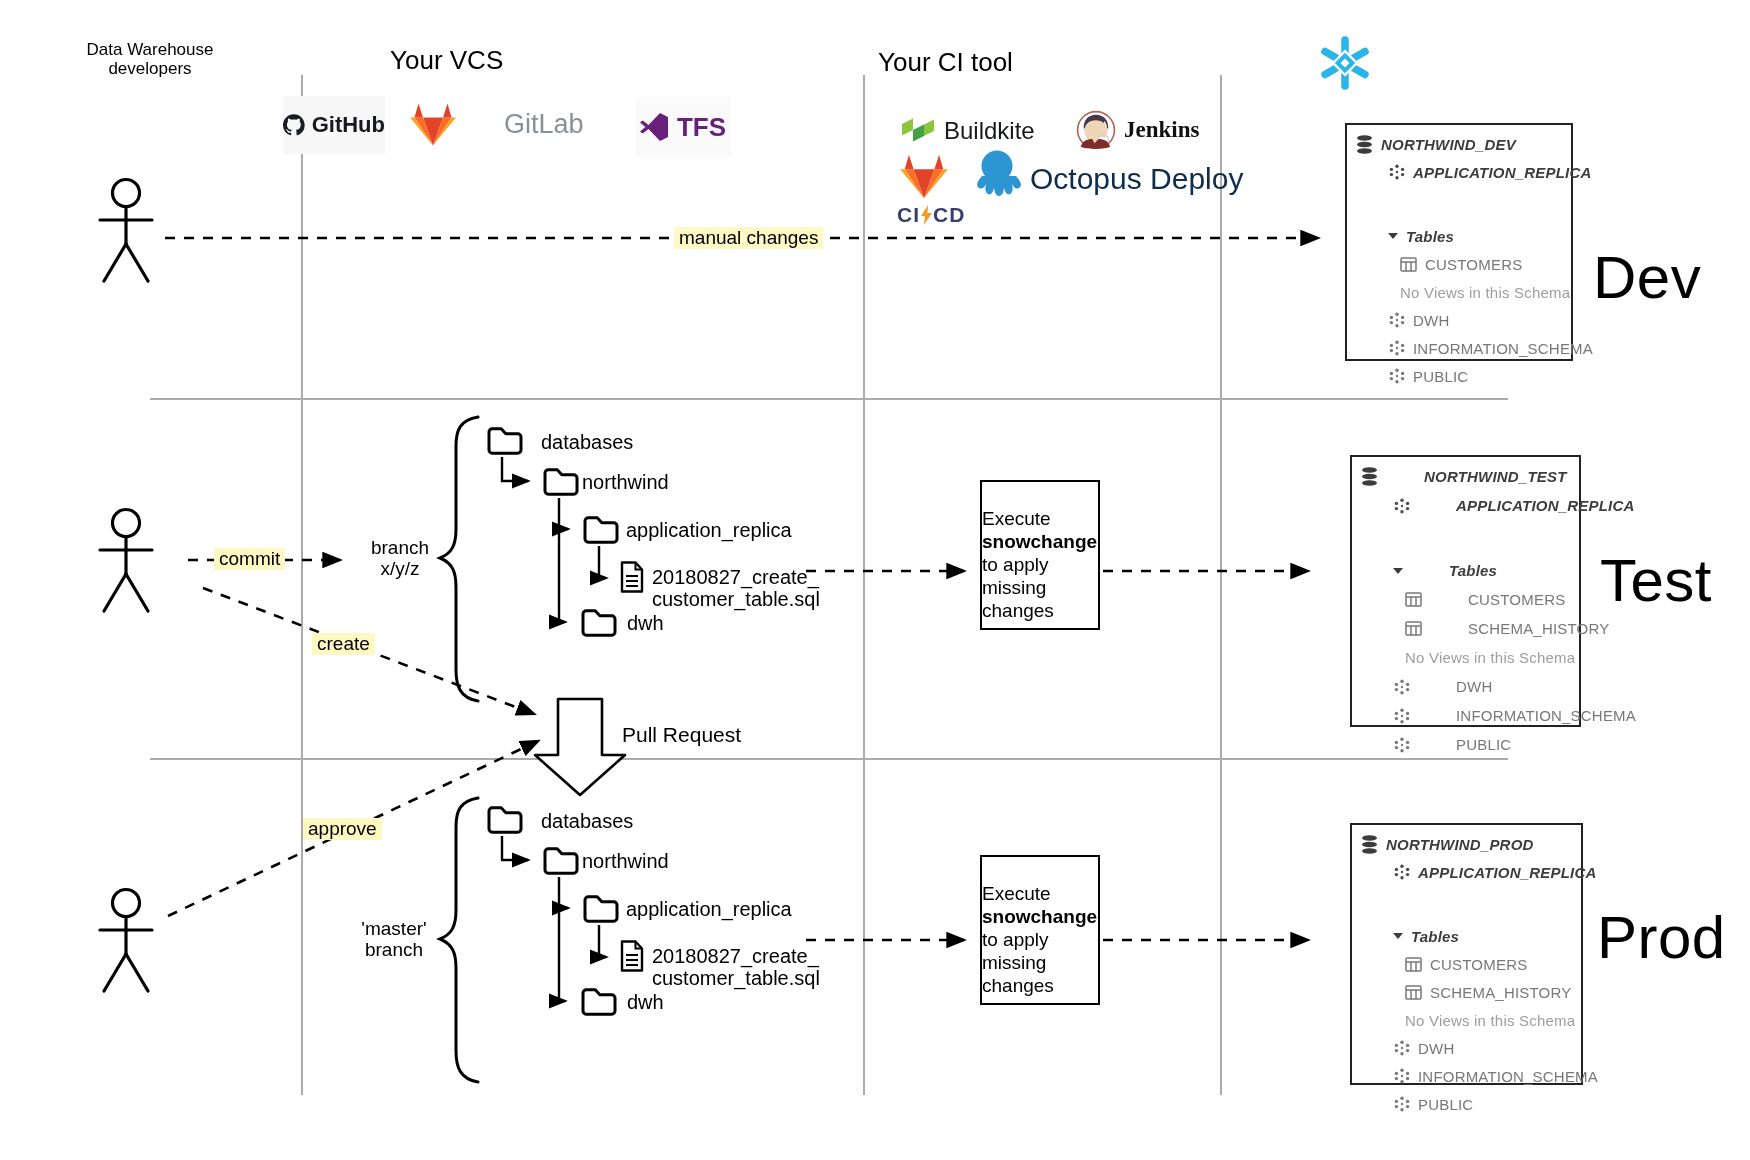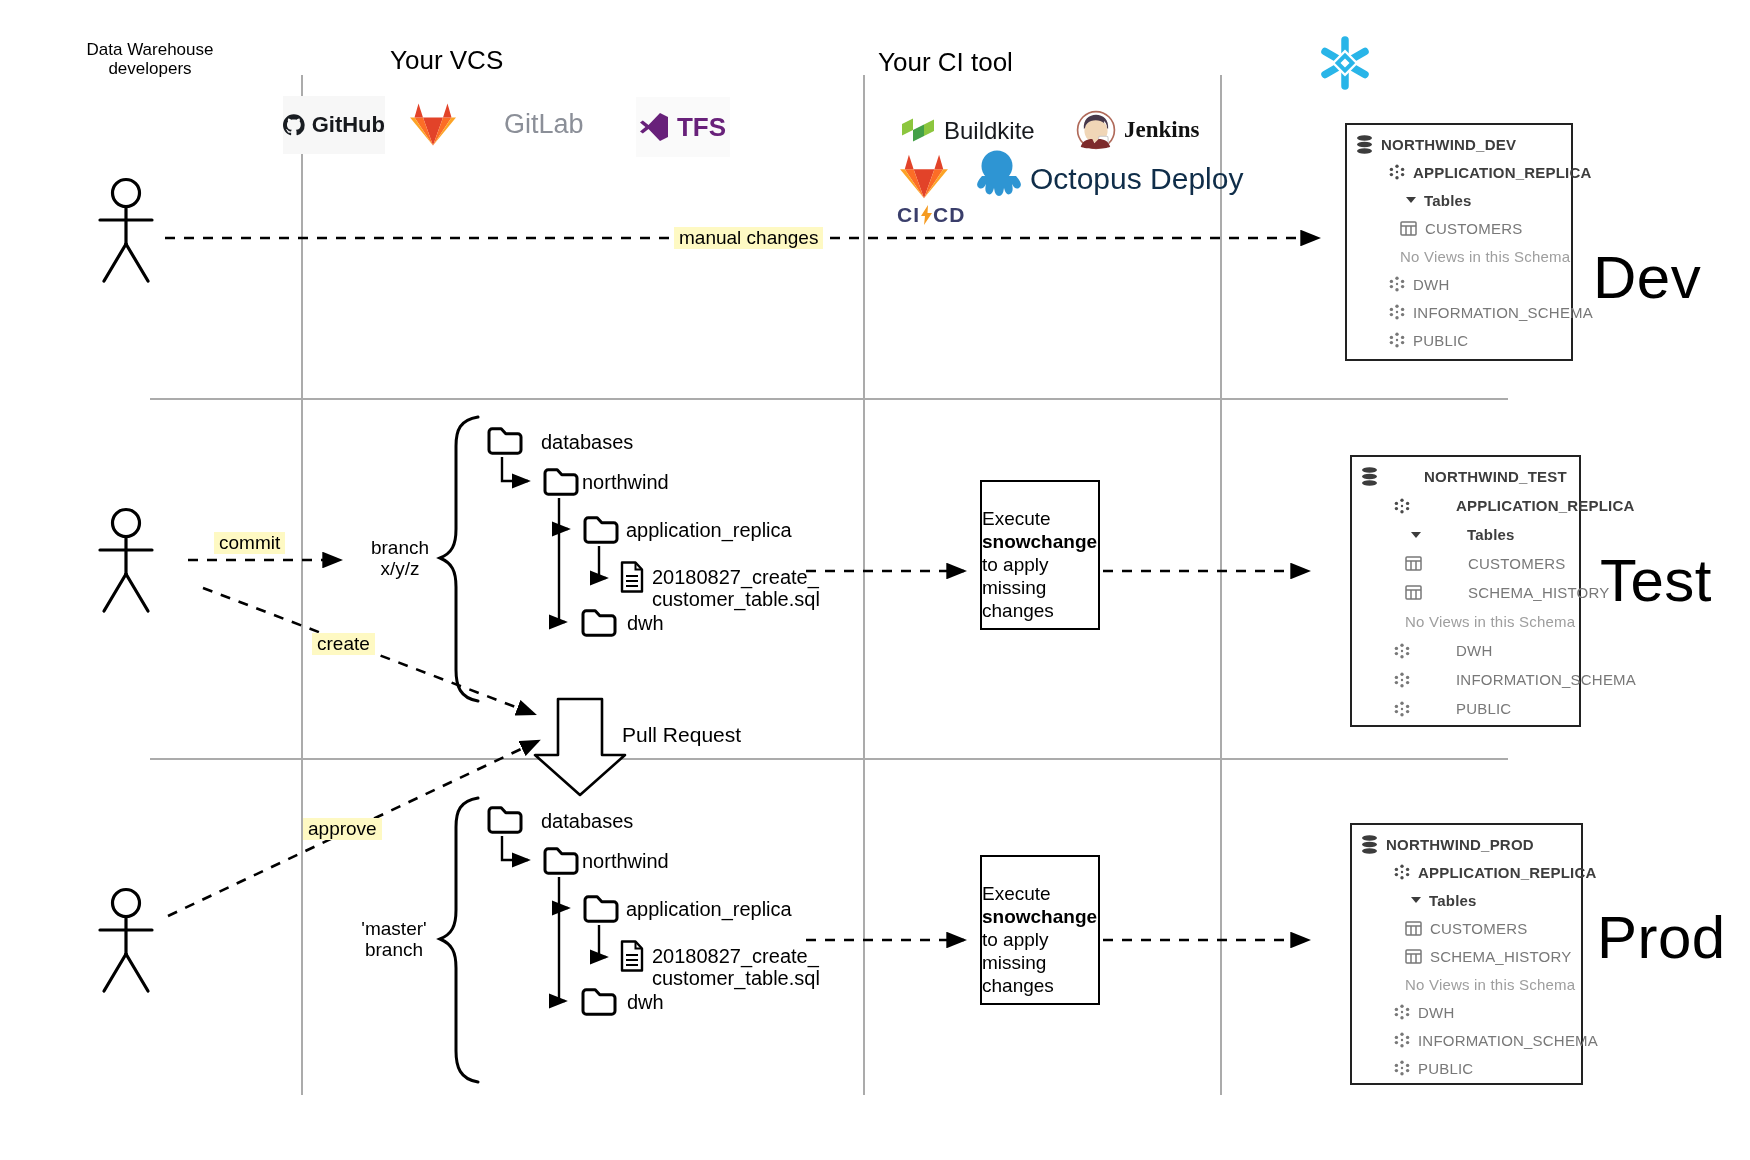--- a/index.html
+++ b/index.html
@@ -17,22 +17,22 @@
   .lane-label{position:absolute;font-size:60px;letter-spacing:.5px;white-space:nowrap;}
   .exec-box{position:absolute;width:120px;height:150px;border:2.6px solid #000;background:#fff;
             box-sizing:border-box;text-align:left;font-size:19px;line-height:23px;padding-top:25px;}
   .exec-box .bold{font-weight:bold;}
   .panel{position:absolute;background:#fff;border:2px solid #222;box-sizing:border-box;padding-top:5px;}
   .prow{display:flex;align-items:center;font-size:15px;letter-spacing:.2px;white-space:nowrap;}
   .prow svg{flex-shrink:0;margin-right:8px;}
   .panel-dev .prow{height:28px;}
   .panel-test .prow{height:29px;gap:38px;}
   .panel-prod .prow{height:28px;}
-  .i0{padding-left:9px;}.i1{padding-left:42px;}.i2{padding-left:59px;}.i3{padding-left:53px;}
-  .b{font-weight:bold;color:#3d3d3d;}
+  .i0{padding-left:9px;}.i1{padding-left:42px;}.i2{padding-left:41px;margin-top:36px;}.i3{padding-left:53px;}
+  .b{font-weight:bold;color:#3d3d3d;font-style:italic;}
   .g{color:#787878;}
   .n{color:#9e9e9e;}
   .dash{stroke-width:2.6;stroke-dasharray:10 9;}
   .tl{stroke-width:2.4;}
   .brace{stroke-width:3;stroke-linecap:round;}
   .logo-row{position:absolute;display:flex;align-items:center;}
   .abs{position:absolute;}
   .gh-text{font-size:22px;font-weight:bold;color:#17191d;margin-left:7px;}
   .gl-text{font-size:27px;color:#8b8f98;margin-left:8px;}
   .tfs-text{font-size:26px;color:#68217A;font-weight:bold;margin-left:7px;}
@@ -196,21 +196,21 @@
   </svg>
   <svg class="abs" style="left:95px;top:886px" width="62" height="116" viewBox="0 0 62 116" fill="none" stroke="#000" stroke-width="3.2" stroke-linecap="round">
     <circle cx="31" cy="17" r="13.5"></circle>
       <line x1="31" y1="30.5" x2="31" y2="68"></line>
       <line x1="5" y1="44" x2="57" y2="44"></line>
       <line x1="31" y1="68" x2="9" y2="105"></line>
       <line x1="31" y1="68" x2="53" y2="105"></line>
   </svg>
 
   <div class="wire-label" style="left:674px;top:227px">manual changes</div>
-  <div class="wire-label" style="left:214px;top:532px">commit</div>
+  <div class="wire-label" style="left:214px;top:548px">commit</div>
   <div class="wire-label" style="left:312px;top:633px">create</div>
   <div class="wire-label" style="left:303px;top:818px">approve</div>
   <div class="two-line" style="left:356px;top:537px;width:88px;">
     <span>branch</span>
     <span>x/y/z</span>
   </div>
   <div class="two-line" style="left:346px;top:918px;width:96px;">
     <span>'master'</span>
     <span>branch</span>
   </div>

